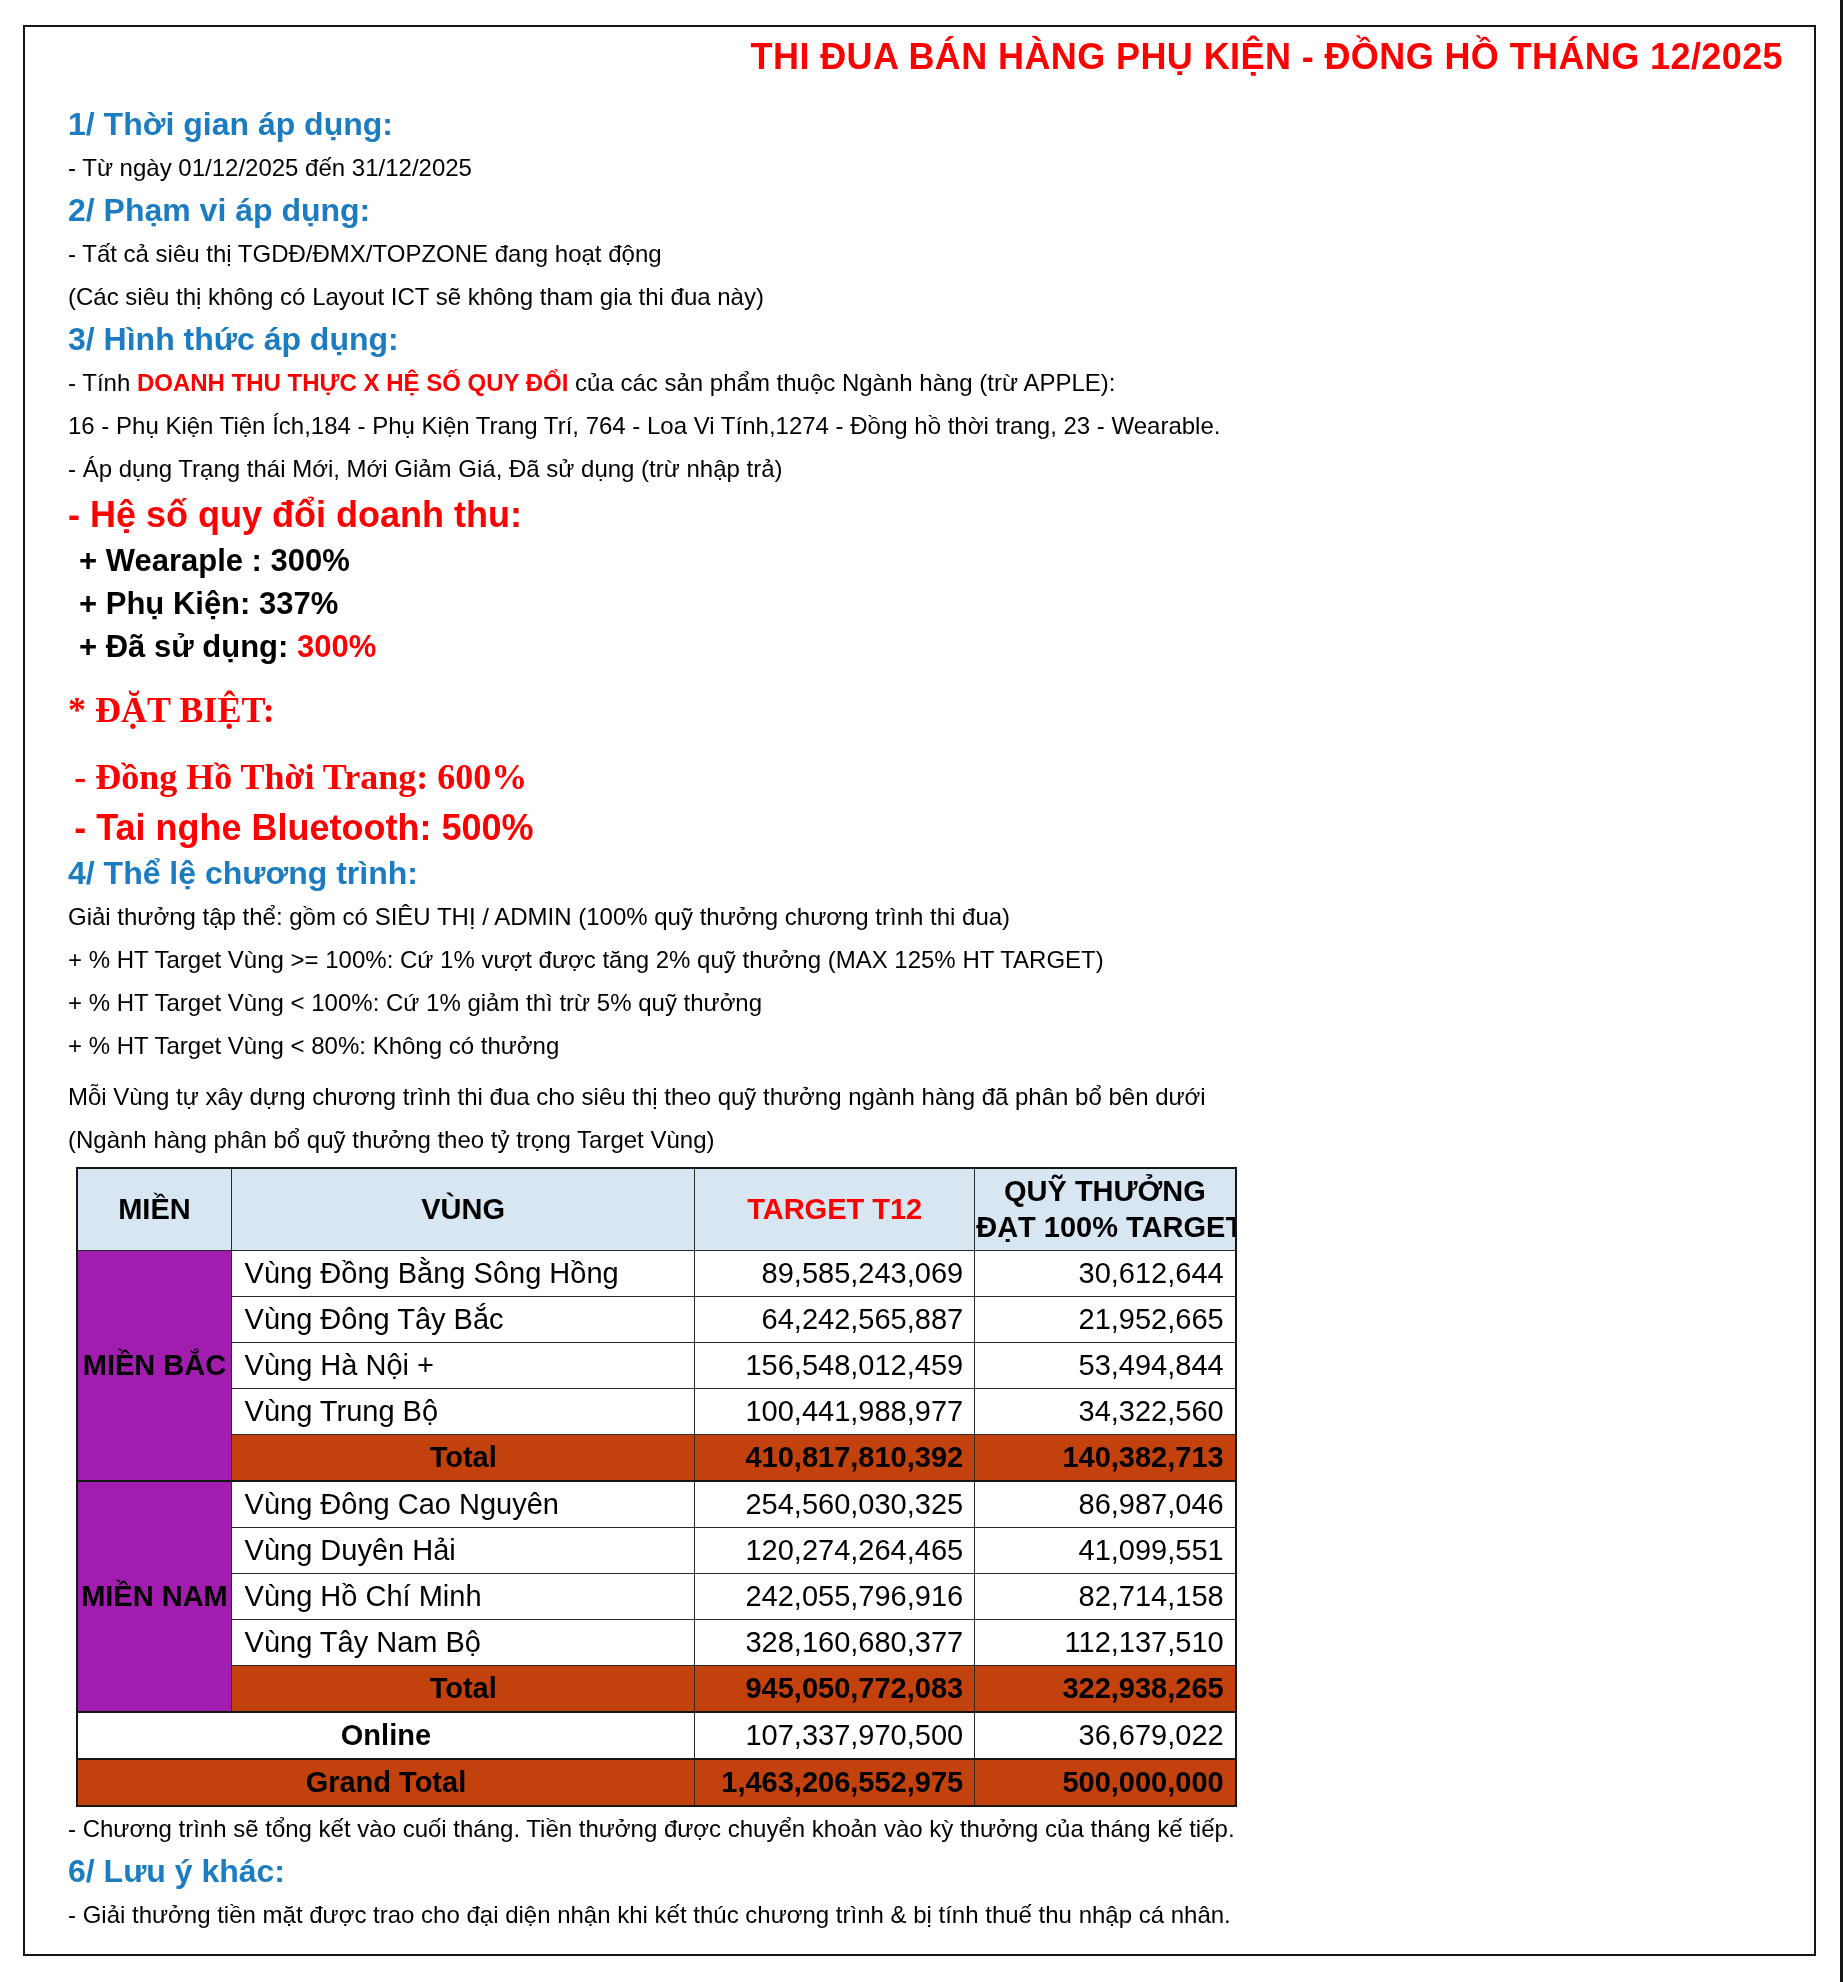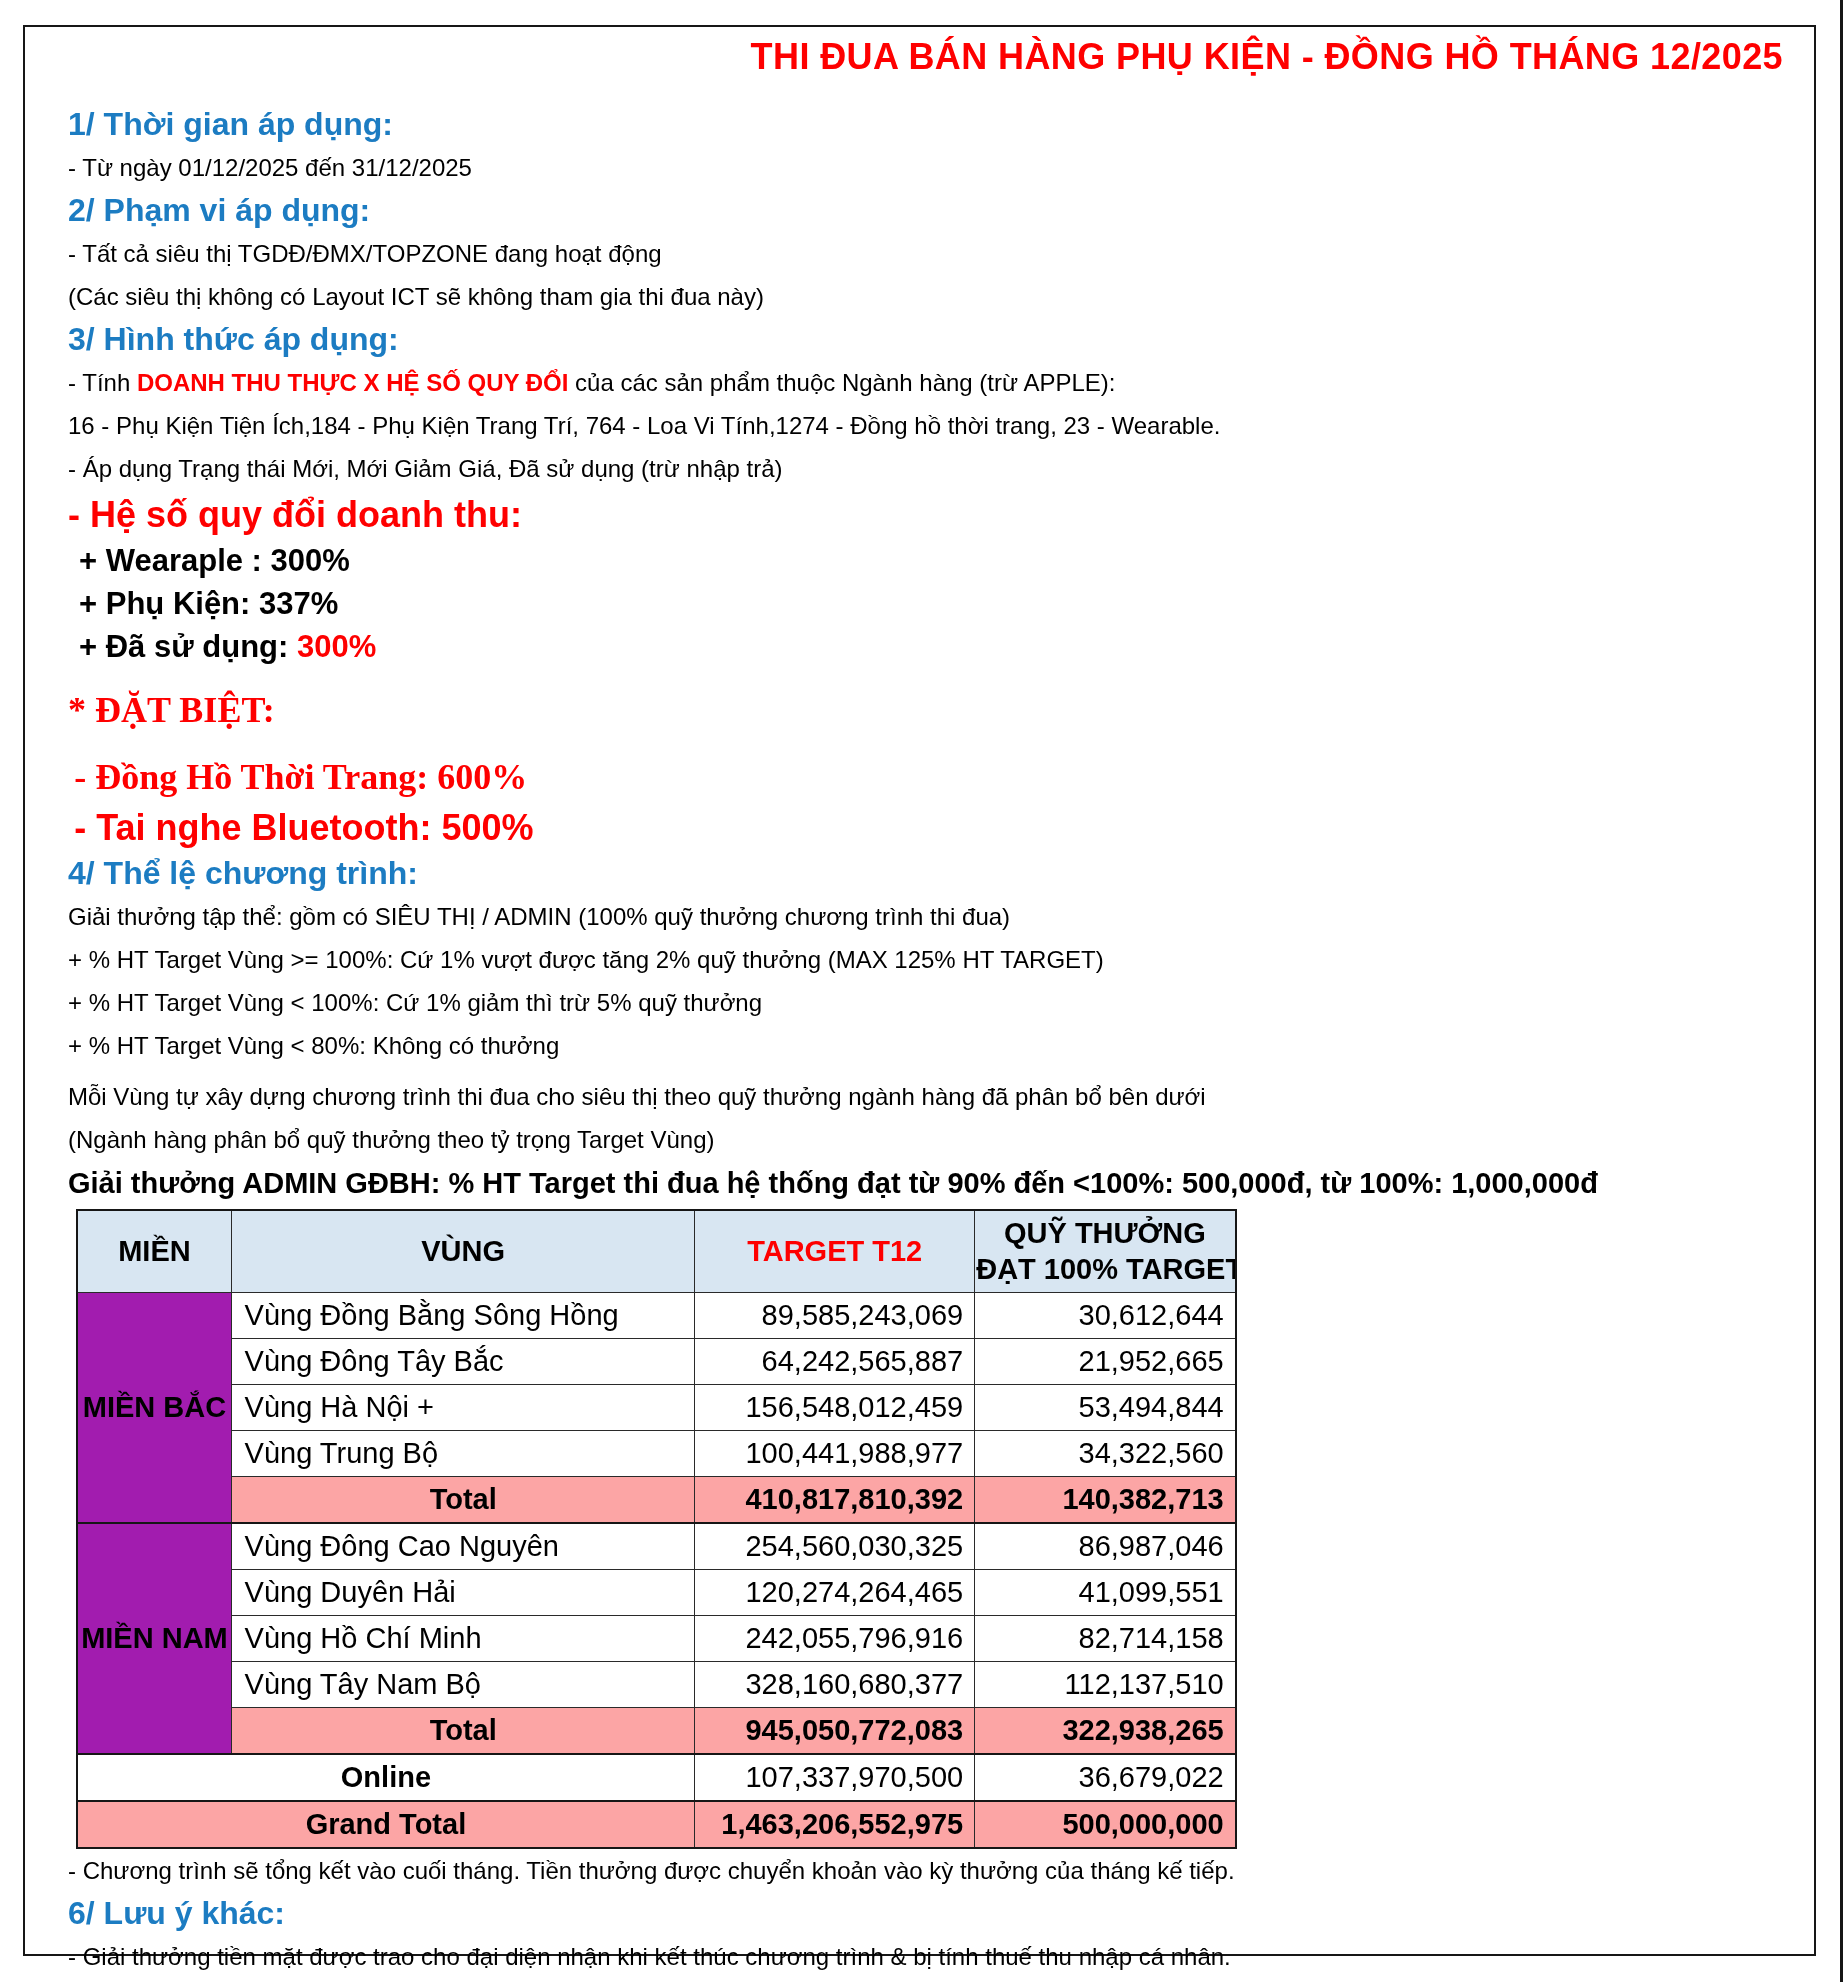--- a/index.html
+++ b/index.html
@@ -55,21 +55,21 @@
     background:#d8e6f2;
     font-weight:bold;
     text-align:center;
     height:79px;
     line-height:36px;
   }
   .t td { height:43px; }
   td.mien { font-weight:bold; text-align:center; font-size:29px; background:#a21caf; }
   td.zone { text-align:left; padding-left:12.4px; }
   td.num  { text-align:right; padding-right:11px; }
-  tr.total td { background:#fca5a5; font-weight:bold; }
+  tr.total td { background:#c2410c; font-weight:bold; }
   td.center { text-align:center; }
   tr.sep td { border-top:2.3px solid #161616; }
   .lbl-bold { font-weight:bold; }
 
   .mt1 { margin-top:18px;font-family:Liberation Serif, serif; }
   .mt2 { margin-top:1.5px; }
   .mt3 { margin-top:7.7px; }
   .mt4 { margin-top:11px; }
 </style>
 </head>
@@ -101,21 +101,20 @@
     <div class="big-red ind2 mt1">- Đồng Hồ Thời Trang: 600%</div>
     <div class="big-red ind2 mt2">- Tai nghe Bluetooth: 500%</div>
 
     <div class="h-blue">4/ Thể lệ chương trình:</div>
     <div class="ln">Giải thưởng tập thể: gồm có SIÊU THỊ / ADMIN (100% quỹ thưởng chương trình thi đua)</div>
     <div class="ln">+ % HT Target Vùng &gt;= 100%: Cứ 1% vượt được tăng 2% quỹ thưởng (MAX 125% HT TARGET)</div>
     <div class="ln">+ % HT Target Vùng &lt; 100%: Cứ 1% giảm thì trừ 5% quỹ thưởng</div>
     <div class="ln">+ % HT Target Vùng &lt; 80%: Không có thưởng</div>
     <div class="ln mt3">Mỗi Vùng tự xây dựng chương trình thi đua cho siêu thị theo quỹ thưởng ngành hàng đã phân bổ bên dưới</div>
     <div class="ln">(Ngành hàng phân bổ quỹ thưởng theo tỷ trọng Target Vùng)</div>
-    <div class="admin-note">Giải thưởng ADMIN GĐBH: % HT Target thi đua hệ thống đạt từ 90% đến &lt;100%: 500,000đ, từ 100%: 1,000,000đ</div>
 
     <table class="t">
       <colgroup>
         <col style="width:155px">
           <col style="width:463px">
           <col style="width:280px">
           <col style="width:261px">
       </colgroup>
       <thead>
         <tr>

